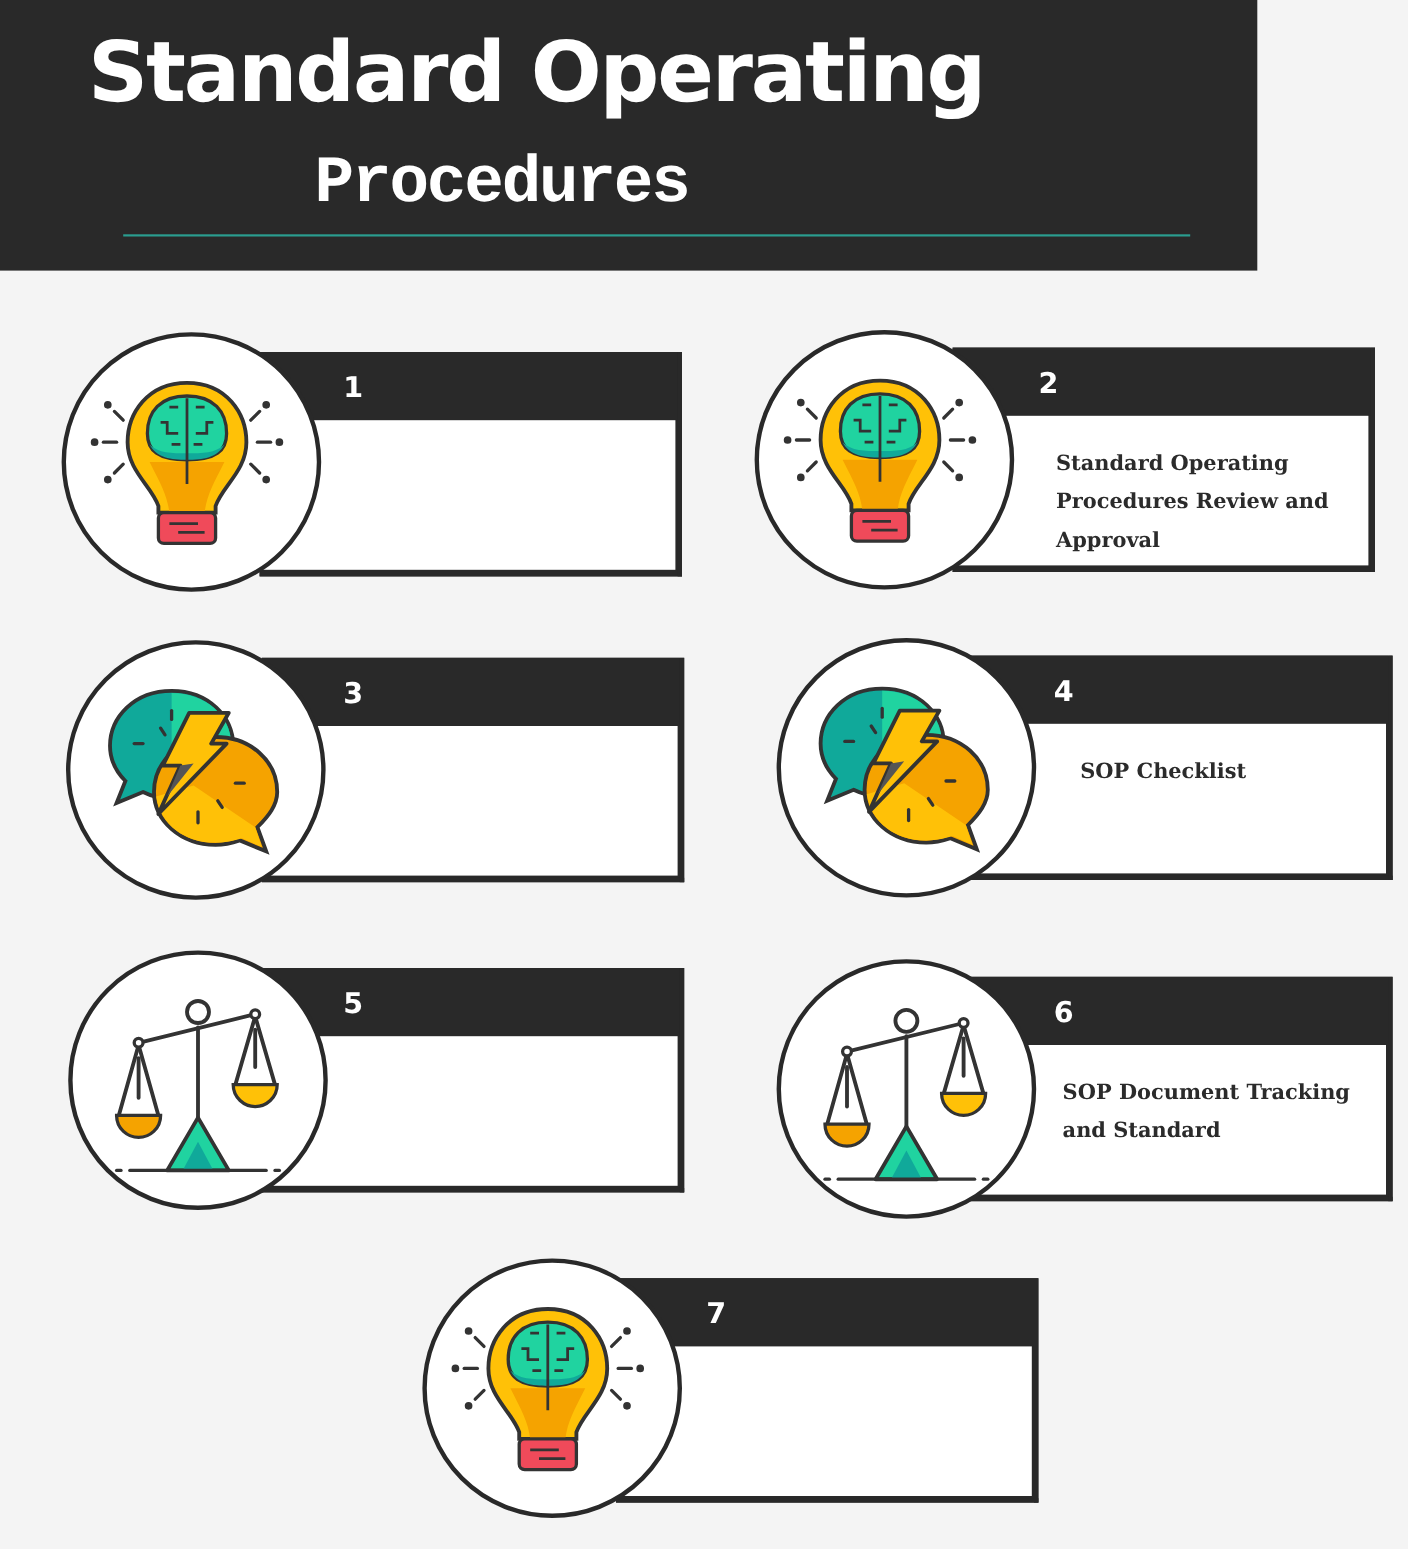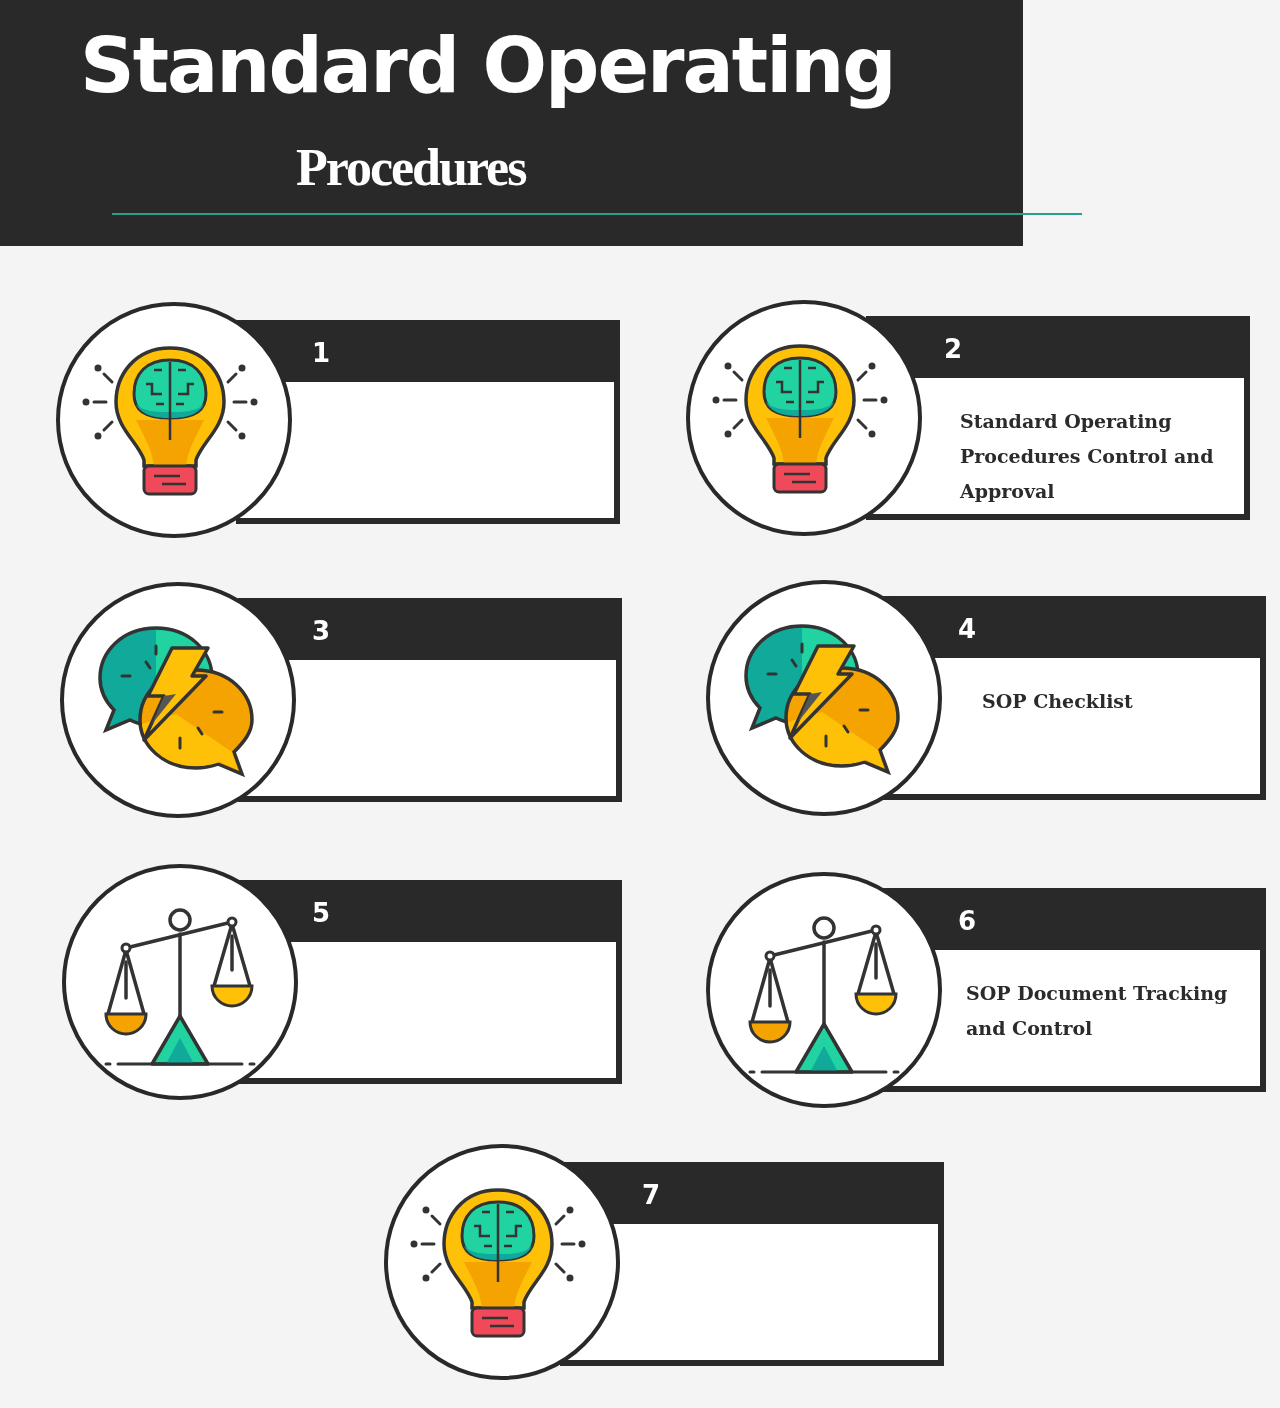--- a/index.html
+++ b/index.html
@@ -2,32 +2,32 @@
 <html><head>
 <meta charset="utf-8">
 <style>
   html, body { margin: 0; padding: 0; }
   body {
     width: 1280px; height: 1408px; position: relative; overflow: hidden;
     background: #f4f4f4;
     font-family: "DejaVu Serif", serif;
   }
   .header {
-    position: absolute; left: 0; top: 0; width: 1023px; height: 246px;
+    position: absolute; left: 0; top: 0; width: 1143px; height: 246px;
     background: #292929;
   }
   .title-line1 {
     position: absolute; left: 80px; top: 18px; width: 900px;
     font-family: "DejaVu Sans", sans-serif; font-weight: bold;
     font-size: 76px; color: #ffffff; letter-spacing: -2px; line-height: 96px;
   }
   .title-line2 {
-    position: absolute; left: 296px; top: 120px; width: 600px;
-    font-family: Liberation Serif, serif; font-weight: bold;
-    font-size: 52px; color: #ffffff; letter-spacing: -2px; line-height: 96px;
+    position: absolute; left: 286px; top: 120px; width: 600px;
+    font-family: Liberation Mono, monospace; font-weight: bold;
+    font-size: 60px; color: #ffffff; letter-spacing: -2px; line-height: 96px;
   }
   .title-rule {
     position: absolute; left: 112px; top: 213px; width: 970px; height: 2px;
     background: #2a9d8f;
   }
   .card { position: absolute; }
   .card .panel {
     position: absolute; background: #292929;
     border-right: 4px solid #292929; border-bottom: 4px solid #292929;
   }
@@ -157,21 +157,21 @@
         <use href="#bulb" x="-4" y="-6"></use>
       </svg>
   </div>
 </div>
 
 <div class="card" style="left:686px;top:300px;">
   <div class="panel" style="left:180px;top:16px;width:380px;height:200px;">
     <div class="panel-head"></div>
     <div class="panel-body"></div>
     <div class="num" style="left:78px;">2</div>
-    <div class="label" style="left:94px;top:88px;width:280px;">Standard Operating Procedures Control and Approval</div>
+    <div class="label" style="left:94px;top:88px;width:280px;">Standard Operating Procedures Review and Approval</div>
   </div>
   <div class="circle" style="left:0;top:0;">
     <svg width="228" height="228" viewBox="0 0 228 228">
         <use href="#bulb" x="-4" y="-6"></use>
       </svg>
   </div>
 </div>
 
 <div class="card" style="left:60px;top:582px;">
   <div class="panel" style="left:178px;top:16px;width:380px;height:200px;">
@@ -211,21 +211,21 @@
         <use href="#scale" x="0" y="-2"></use>
       </svg>
   </div>
 </div>
 
 <div class="card" style="left:706px;top:872px;">
   <div class="panel" style="left:176px;top:16px;width:380px;height:200px;">
     <div class="panel-head"></div>
     <div class="panel-body"></div>
     <div class="num" style="left:76px;">6</div>
-    <div class="label" style="left:84px;top:88px;width:300px;">SOP Document Tracking and Control</div>
+    <div class="label" style="left:84px;top:88px;width:300px;">SOP Document Tracking and Standard</div>
   </div>
   <div class="circle" style="left:0;top:0;">
     <svg width="228" height="228" viewBox="0 0 228 228">
         <use href="#scale" x="0" y="-2"></use>
       </svg>
   </div>
 </div>
 
 <div class="card" style="left:384px;top:1144px;">
   <div class="panel" style="left:176px;top:18px;width:380px;height:200px;">

